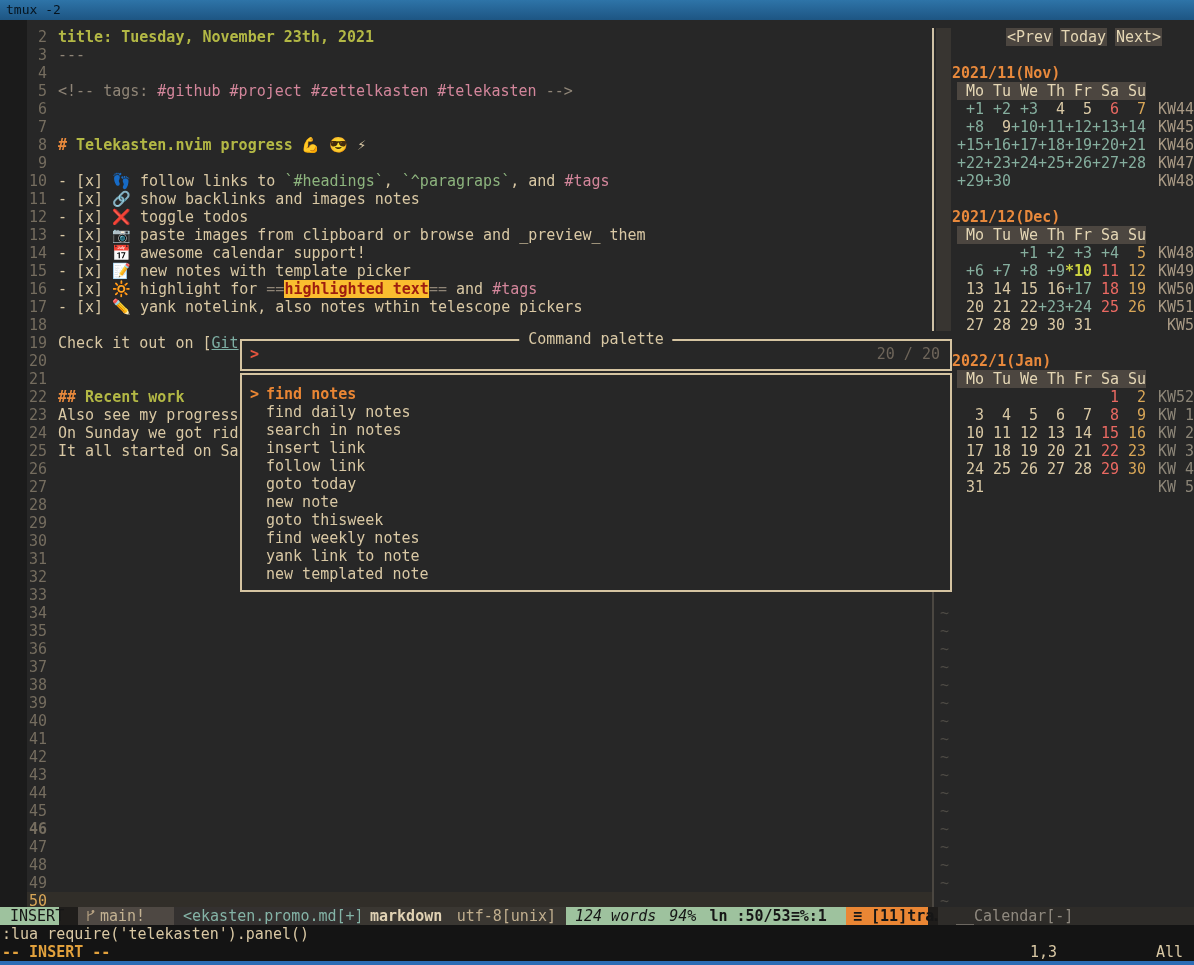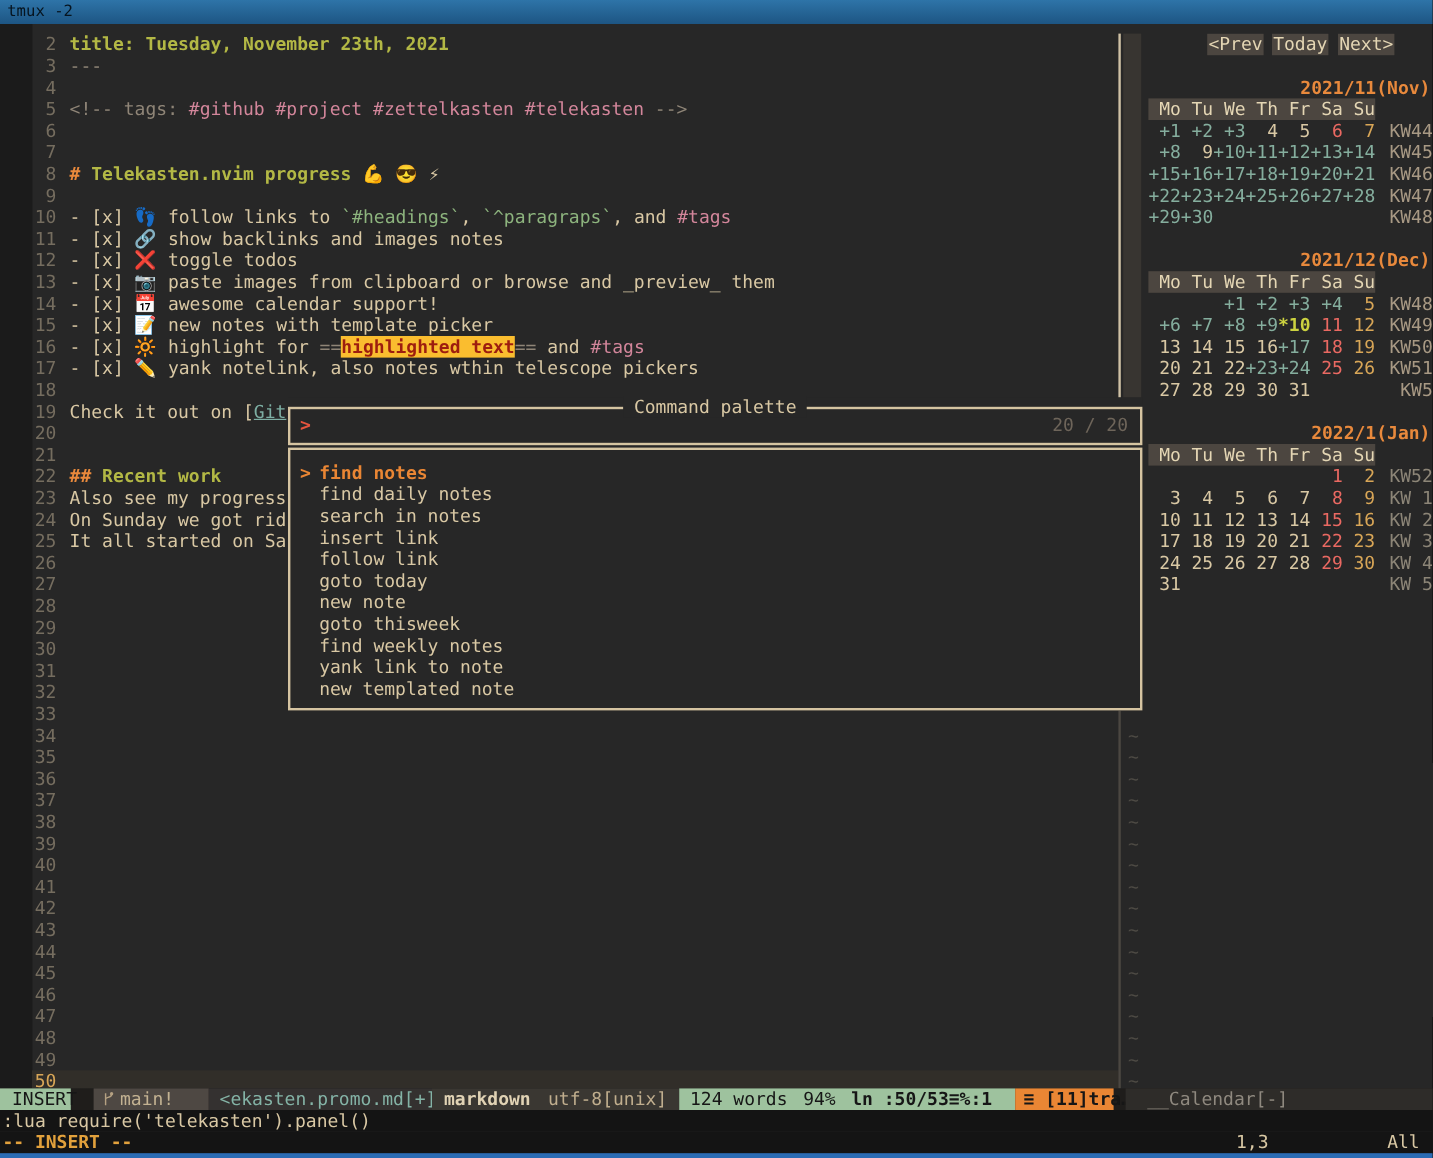--- a/index.html
+++ b/index.html
@@ -25,21 +25,21 @@
   .s-hl{background:var(--hl_bg,#fabd2f);color:var(--hl_fg,#9d1d0f);font-weight:bold;}
   .s-emoji{color:#d9c8a4;}
   
   #sep-top{position:absolute;left:932px;top:28px;width:2px;height:304px;background:#cfc1a5;z-index:1;}
   #scrollbar{position:absolute;left:936px;top:28px;width:15px;height:304px;background:#383531;z-index:1;}
   #sep-bottom{position:absolute;left:932px;top:592px;width:2px;height:315px;background:#4b4741;z-index:1;}
   
   #calendar{position:absolute;left:934px;top:28px;width:260px;height:879px;overflow:hidden;z-index:1;white-space:pre;}
   .navbtn{position:absolute;top:0;height:18px;background:#4c4640;color:#e4d6b4;padding:0 1px;cursor:default;}
   .month{position:absolute;left:0;width:260px;}
-  .cal-title{position:absolute;left:18px;top:0;width:240px;text-align:right;color:var(--orange,#e8893c);font-weight:bold;}
+  .cal-title{position:absolute;left:18px;top:0;width:240px;text-align:left;color:var(--orange,#e8893c);font-weight:bold;}
   .cal-head{position:absolute;left:23px;top:18px;width:189px;background:#4c4640;}
   .whd{display:inline-block;width:27px;text-align:right;color:#e4d6b4;}
   .cweek{position:absolute;left:23px;width:237px;white-space:nowrap;}
   .cday{display:inline-block;width:27px;text-align:right;}
   .c-day{color:var(--fg,#d9c8a4);}
   .c-sat{color:var(--red,#ea6962);}
   .c-sun{color:var(--yellow,#d8a657);}
   .c-note{color:var(--teal,#85ae9e);}
   .c-today{color:var(--today,#ccd240);font-weight:bold;}
   .kw{display:inline-block;width:48px;text-align:right;color:#a89984;}
@@ -62,21 +62,21 @@
   .sl{position:absolute;top:0;height:18px;line-height:18px;box-sizing:border-box;}
   #sl-mode{left:0;width:59px;background:var(--status_green,#9ec29e);color:#161616;font-weight:normal;padding-left:10px;}
   #sl-branch{left:78px;width:96px;background:#4e4843;color:#c3b292;padding-left:8px;}
   #sl-branch svg{vertical-align:-2px;margin-right:5px;}
   #sl-file{left:174px;width:186px;background:#343130;color:#84b3a6;padding-left:9px;}
   #sl-ft{left:360px;width:206px;background:#3a3732;padding:0 10px;}
   #sl-ft .ft{color:#e0d2b4;font-weight:bold;}
   #sl-ft .enc{color:#c0ae8e;float:right;}
   #sl-words{left:566px;width:280px;background:var(--status_green,#9ec29e);color:#161616;padding-left:9px;}
   #sl-words .b{font-weight:bold;}
-  #sl-words .sp{margin-right:13px;}
+  #sl-words .sp{margin-right:13px;font-style:italic;}
   #sl-diag{left:846px;width:82px;background:var(--status_orange,#ea8634);color:#161616;font-weight:bold;padding-left:7px;}
   #sl-cal{left:938px;right:0;background:#2e2c29;color:#8f897f;padding-left:18px;}
   
   #cmdline{position:absolute;left:2px;top:925px;height:18px;color:var(--fg,#d9c8a4);white-space:pre;}
   #lastline{position:absolute;left:0;top:943px;width:100%;height:18px;background:#141414;}
   #modemsg{position:absolute;left:2px;top:0;color:#e2a13c;font-weight:bold;}
   #rulerpos{position:absolute;left:1030px;top:0;}
   #rulerscroll{position:absolute;left:1156px;top:0;}
   #cmdrow{position:absolute;left:0;top:925px;width:100%;height:18px;background:#141414;}
   #bottombar{position:absolute;left:0;top:961px;width:100%;height:4px;background:#2b6cb5;}
@@ -128,21 +128,21 @@
       <div class="erow" style="top: 612px;"><span class="lnum">36</span></div>
       <div class="erow" style="top: 630px;"><span class="lnum">37</span></div>
       <div class="erow" style="top: 648px;"><span class="lnum">38</span></div>
       <div class="erow" style="top: 666px;"><span class="lnum">39</span></div>
       <div class="erow" style="top: 684px;"><span class="lnum">40</span></div>
       <div class="erow" style="top: 702px;"><span class="lnum">41</span></div>
       <div class="erow" style="top: 720px;"><span class="lnum">42</span></div>
       <div class="erow" style="top: 738px;"><span class="lnum">43</span></div>
       <div class="erow" style="top: 756px;"><span class="lnum">44</span></div>
       <div class="erow" style="top: 774px;"><span class="lnum">45</span></div>
-      <div class="erow" style="top: 792px;"><span class="lnum">46</span></div>
+      <div class="erow" style="top: 792px; font-weight: bold;"><span class="lnum">46</span></div>
       <div class="erow" style="top: 810px;"><span class="lnum">47</span></div>
       <div class="erow" style="top: 828px;"><span class="lnum">48</span></div>
       <div class="erow" style="top: 846px;"><span class="lnum">49</span></div>
       <div class="erow cur" style="top: 864px;"><span class="lnum">50</span></div>
     </div>
 
   <div id="sep-top"></div>
   <div id="scrollbar"></div>
   <div id="sep-bottom"></div>
 

